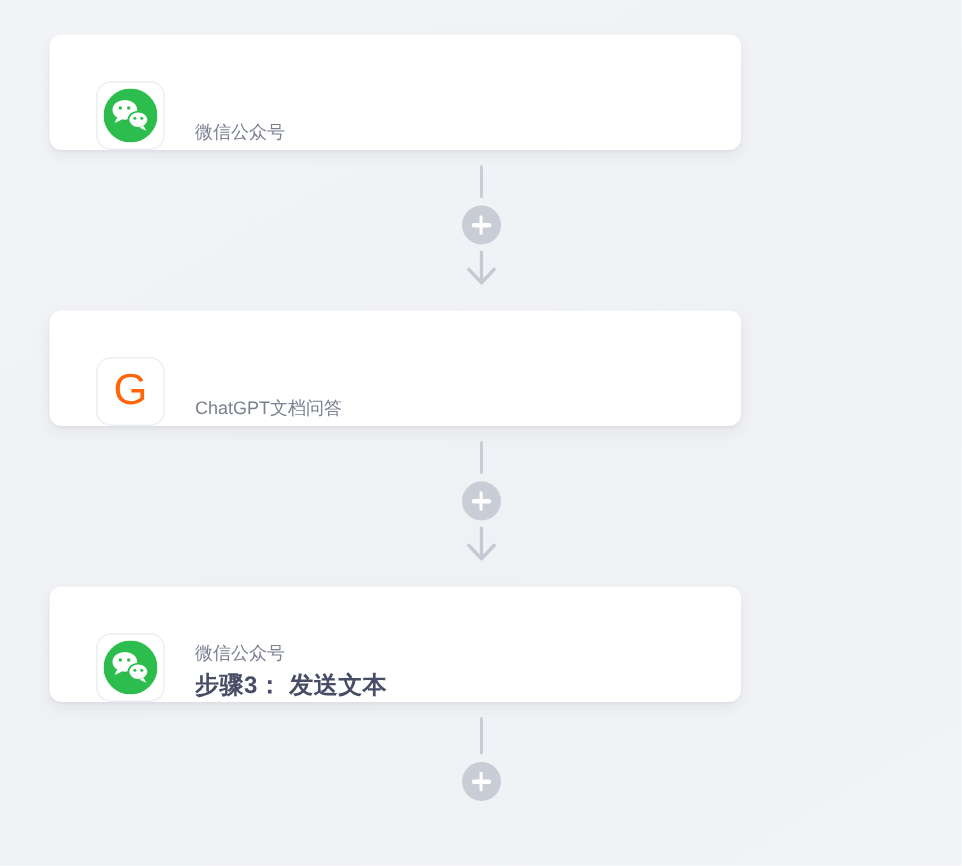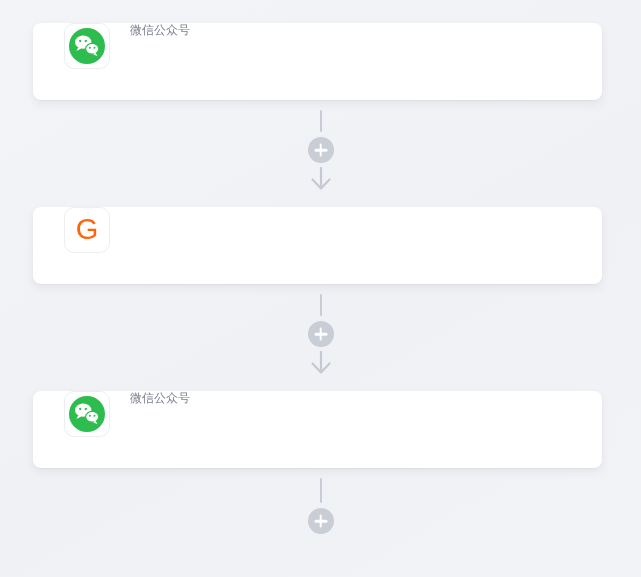--- a/index.html
+++ b/index.html
@@ -10,24 +10,24 @@
     overflow:hidden;
     position:relative;
   }
   .canvas{
     position:absolute;inset:0;
     display:flex;flex-direction:column;align-items:stretch;
     padding-top:23px;box-sizing:border-box;
   }
   
   .card{
-    width:569px;height:77px;margin-left:33px;
+    width:461px;height:77px;margin-left:33px;
     background:#ffffff;border-radius:8px;
     box-shadow:0 1px 2px rgba(30,35,60,0.04),0 4px 10px rgba(30,35,60,0.06);
-    display:flex;align-items:flex-start;
+    display:flex;align-items:flex-end;
     padding-left:31px;box-sizing:border-box;
     cursor:pointer;flex:0 0 auto;
   }
   .icon-box{
     width:46px;height:46px;flex:0 0 auto;
     background:#ffffff;border:1px solid #eceef2;border-radius:10px;
     display:flex;align-items:center;justify-content:center;
     box-sizing:border-box;
   }
   .icon-box svg{display:block;}
@@ -100,20 +100,21 @@
       <path d="M12 1 V19" stroke="#c5c9d2" stroke-width="2.2" stroke-linecap="round" fill="none"></path>
       <path d="M3.5 12.5 L12 21.5 L20.5 12.5" stroke="#c5c9d2" stroke-width="2.2" stroke-linecap="round" stroke-linejoin="round" fill="none"></path>
     </svg>
   </div>
 
   <div class="card">
     <div class="icon-box">
       <span class="g-letter">G</span>
     </div>
     <div class="card-text">
+      <span class="app-label">ChatGPT文档问答</span>
     </div>
   </div>
 
   <div class="connector mid">
     <div class="v-line"></div>
     <div class="plus-circle"></div>
     <svg class="arrow" width="24" height="28" viewBox="0 0 24 28">
       <path d="M12 1 V19" stroke="#c5c9d2" stroke-width="2.2" stroke-linecap="round" fill="none"></path>
       <path d="M3.5 12.5 L12 21.5 L20.5 12.5" stroke="#c5c9d2" stroke-width="2.2" stroke-linecap="round" stroke-linejoin="round" fill="none"></path>
     </svg>
@@ -128,20 +129,21 @@
         <circle cx="11.2" cy="13" r="1.15" fill="#2cbd4e"></circle>
         <circle cx="16.8" cy="13" r="1.15" fill="#2cbd4e"></circle>
         <ellipse cx="23.2" cy="20.8" rx="6.6" ry="5.4" fill="#ffffff" stroke="#2cbd4e" stroke-width="1.2"></ellipse>
         <polygon points="26.6,24.8 28.6,28.2 24,26.2" fill="#ffffff"></polygon>
         <circle cx="20.9" cy="19.8" r="1" fill="#2cbd4e"></circle>
         <circle cx="25.5" cy="19.8" r="1" fill="#2cbd4e"></circle>
       </svg>
     </div>
     <div class="card-text">
       <span class="app-label">微信公众号</span>
+      <span class="step-title">步骤3： 发送文本</span>
     </div>
   </div>
 
   <div class="connector end">
     <div class="v-line"></div>
     <div class="plus-circle"></div>
   </div>
 
 </div>
 

